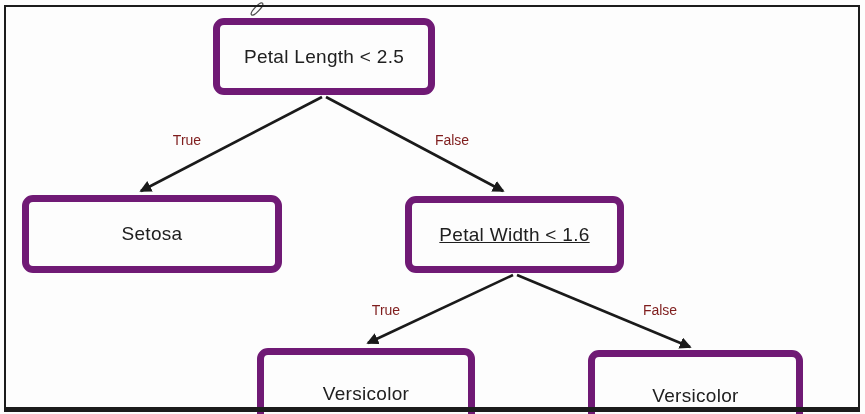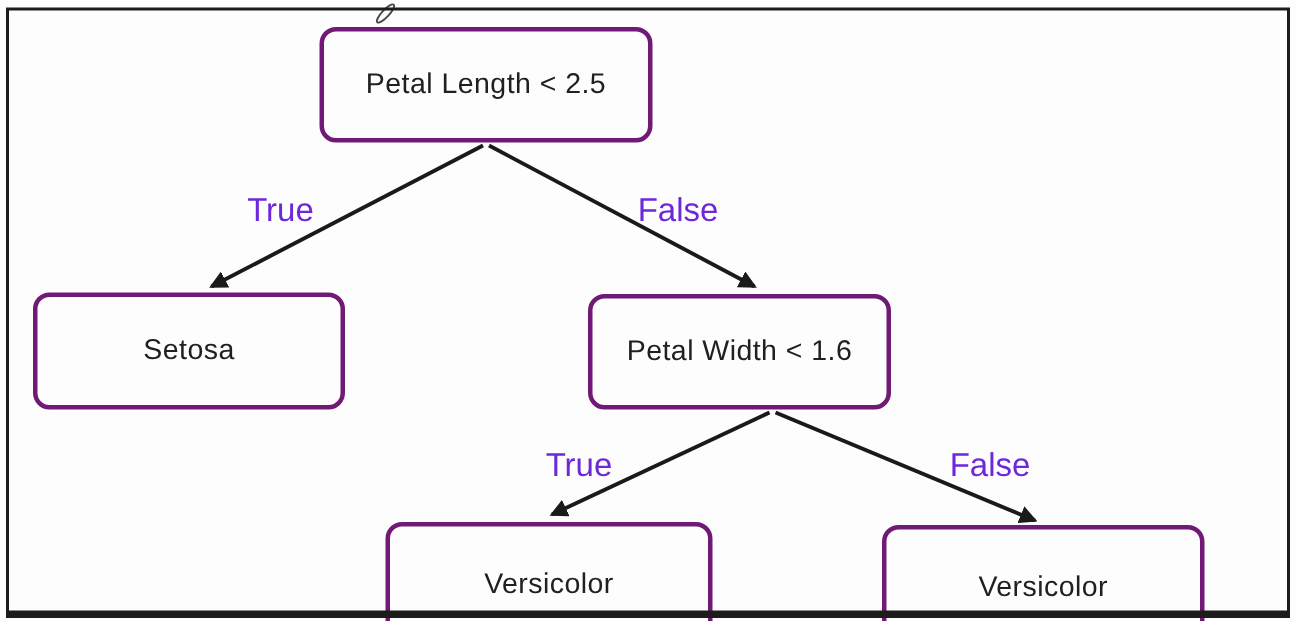--- a/index.html
+++ b/index.html
@@ -28,41 +28,41 @@
   }
   .edge-layer {
     position: absolute;
     left: 0;
     top: 0;
     z-index: 1;
   }
   .node {
     position: absolute;
     box-sizing: border-box;
-    border: 3px solid #701a75;
+    border: 7px solid #701a75;
     border-radius: 11px;
     background: #fdfdfd;
     display: flex;
     align-items: center;
     justify-content: center;
     font-size: 19px;
     color: #202020;
     letter-spacing: 0.3px;
     z-index: 2;
   }
   .n-root       { left: 213px; top: 18px;  width: 222px; height: 77px; }
-  .n-setosa     { left: 22px;  top: 195px; width: 208px; height: 78px; }
-  .n-width      { left: 392px; top: 196px; width: 202px; height: 77px; }
+  .n-setosa     { left: 22px;  top: 195px; width: 260px; height: 78px; }
+  .n-width      { left: 405px; top: 196px; width: 219px; height: 77px; text-decoration: underline; }
   .n-versicolor { left: 257px; top: 348px; width: 218px; height: 78px; align-items: flex-start; padding-top: 28px; }
   .n-verginica  { left: 588px; top: 350px; width: 215px; height: 78px; align-items: flex-start; padding-top: 28px; }
   .edge-label {
     position: absolute;
     transform: translate(-50%, -50%);
-    font-size: 22px;
-    color: #6d28d9;
+    font-size: 14px;
+    color: #7f1d1d;
     z-index: 3;
     white-space: nowrap;
   }
   .l-true1  { left: 187px; top: 140px; }
   .l-false1 { left: 452px; top: 140px; }
   .l-true2  { left: 386px; top: 310px; }
   .l-false2 { left: 660px; top: 310px; }
 </style>
 </head>
 <body>

